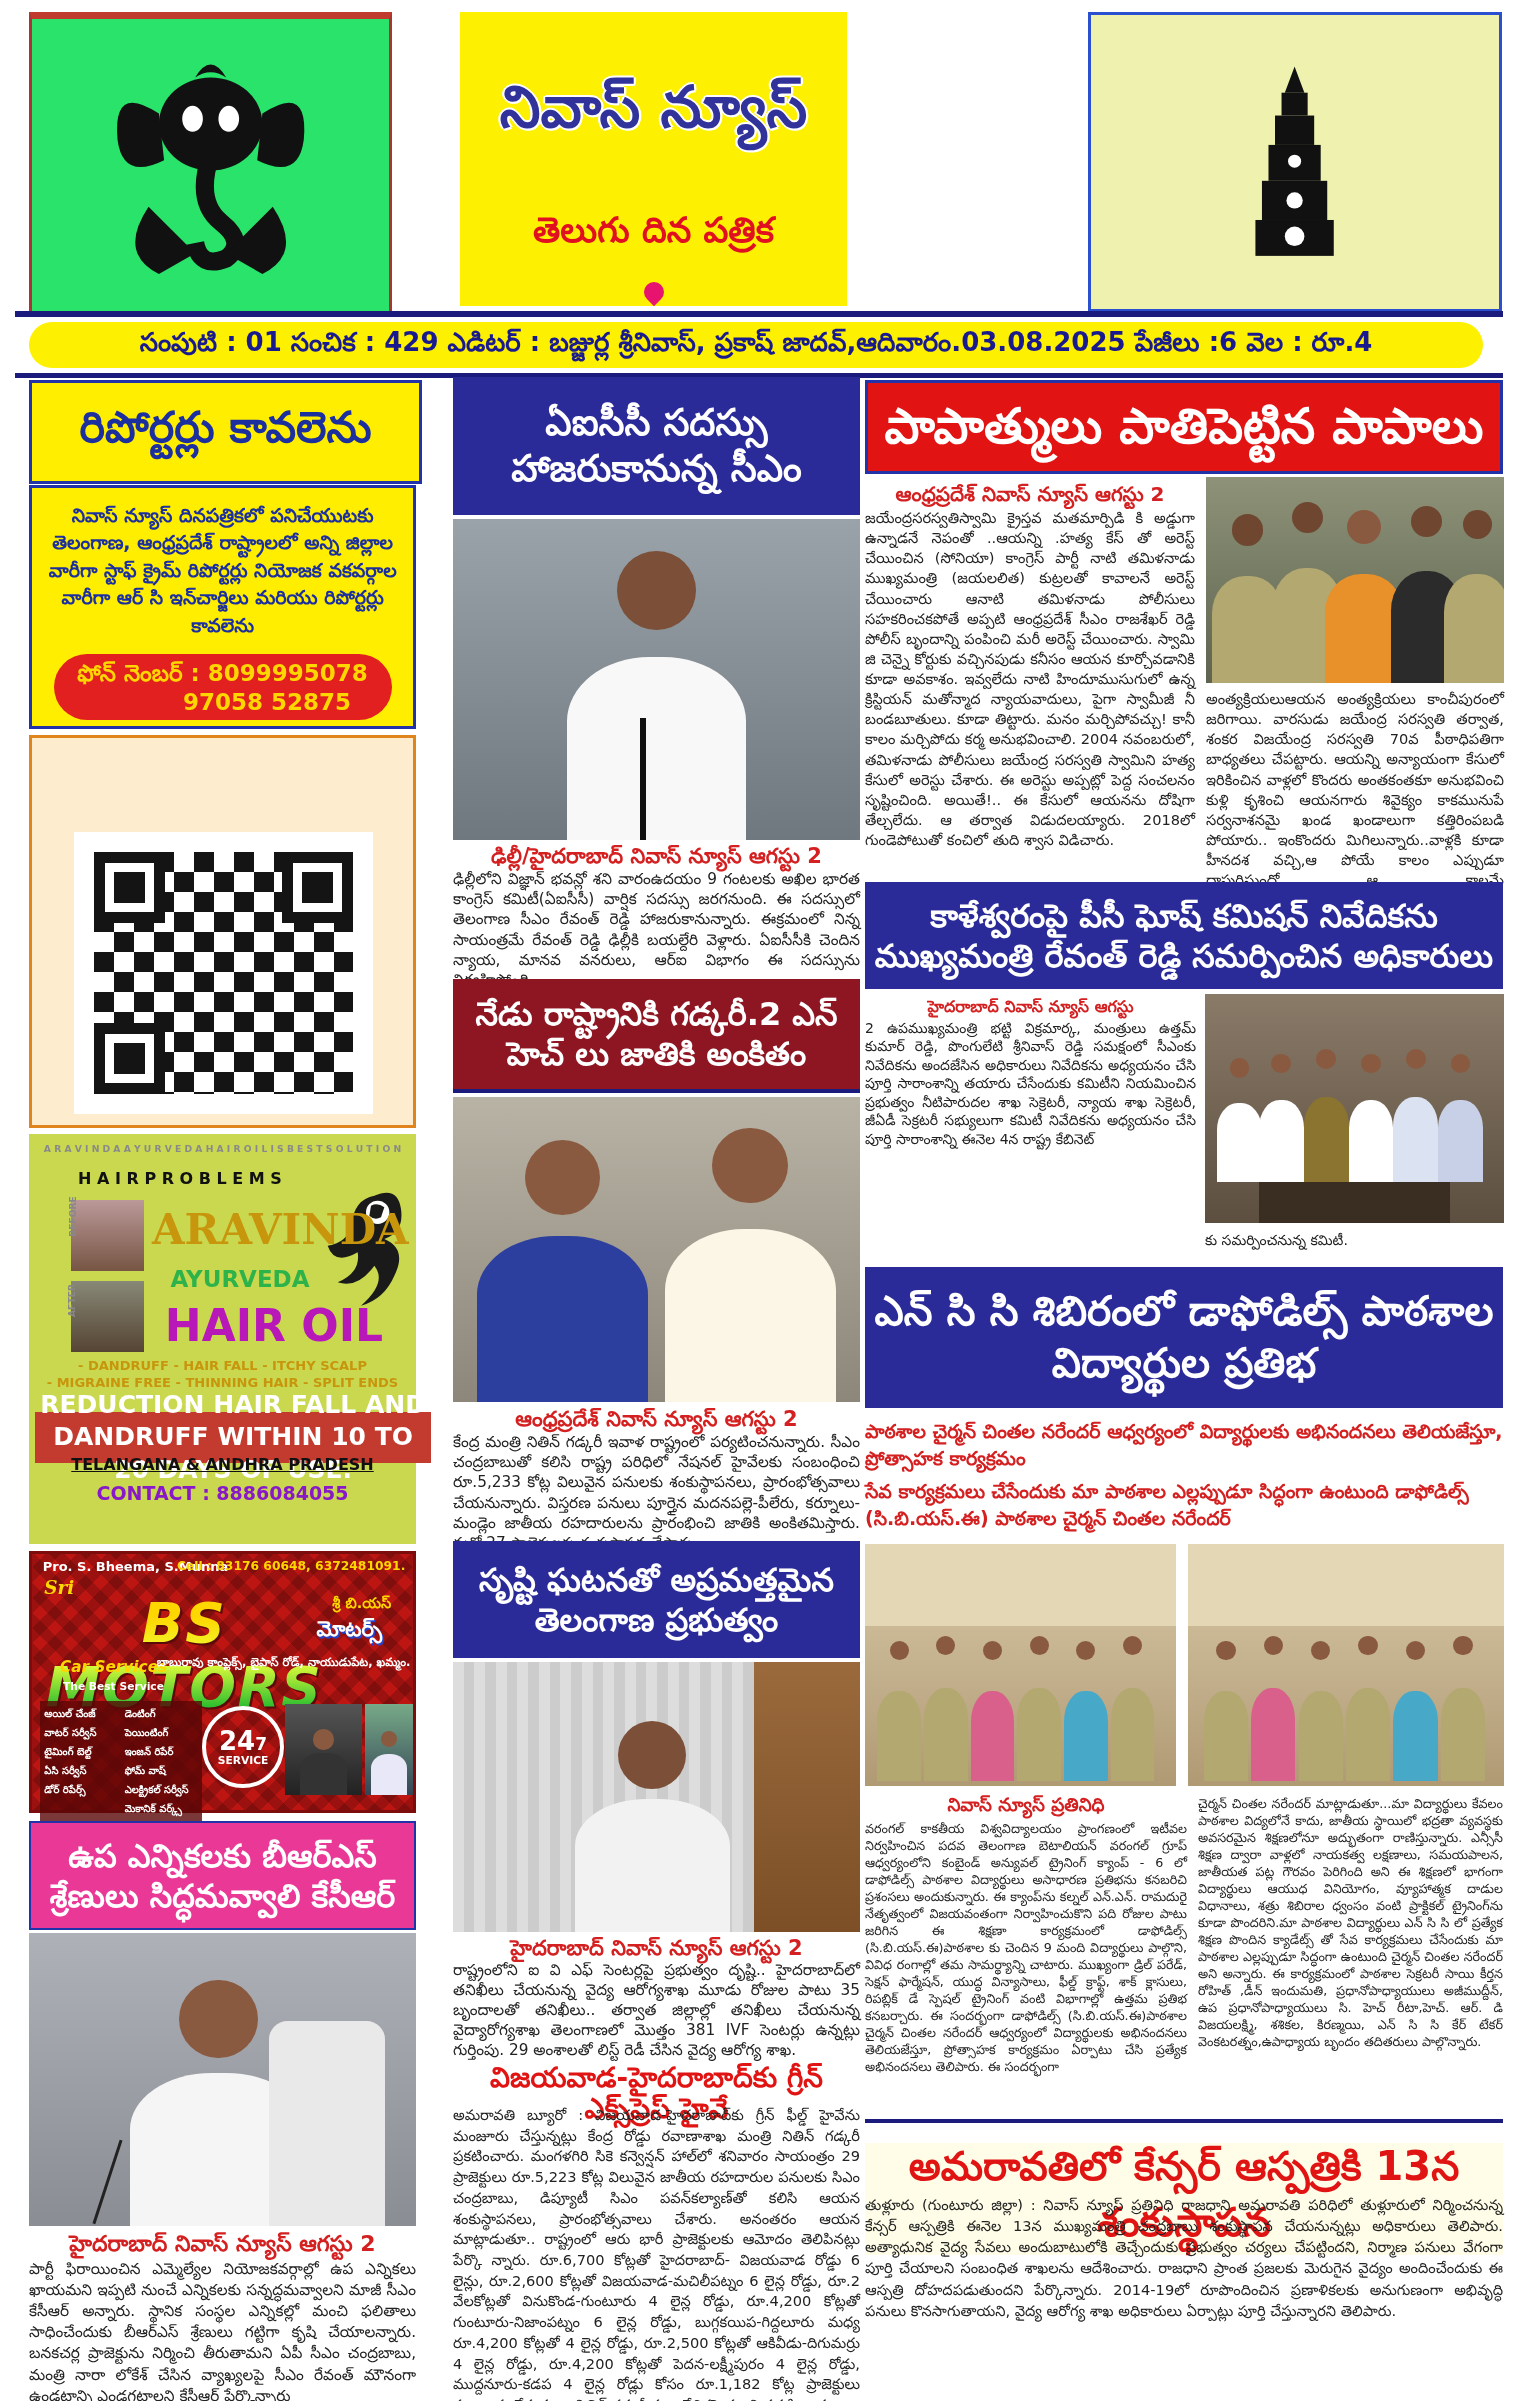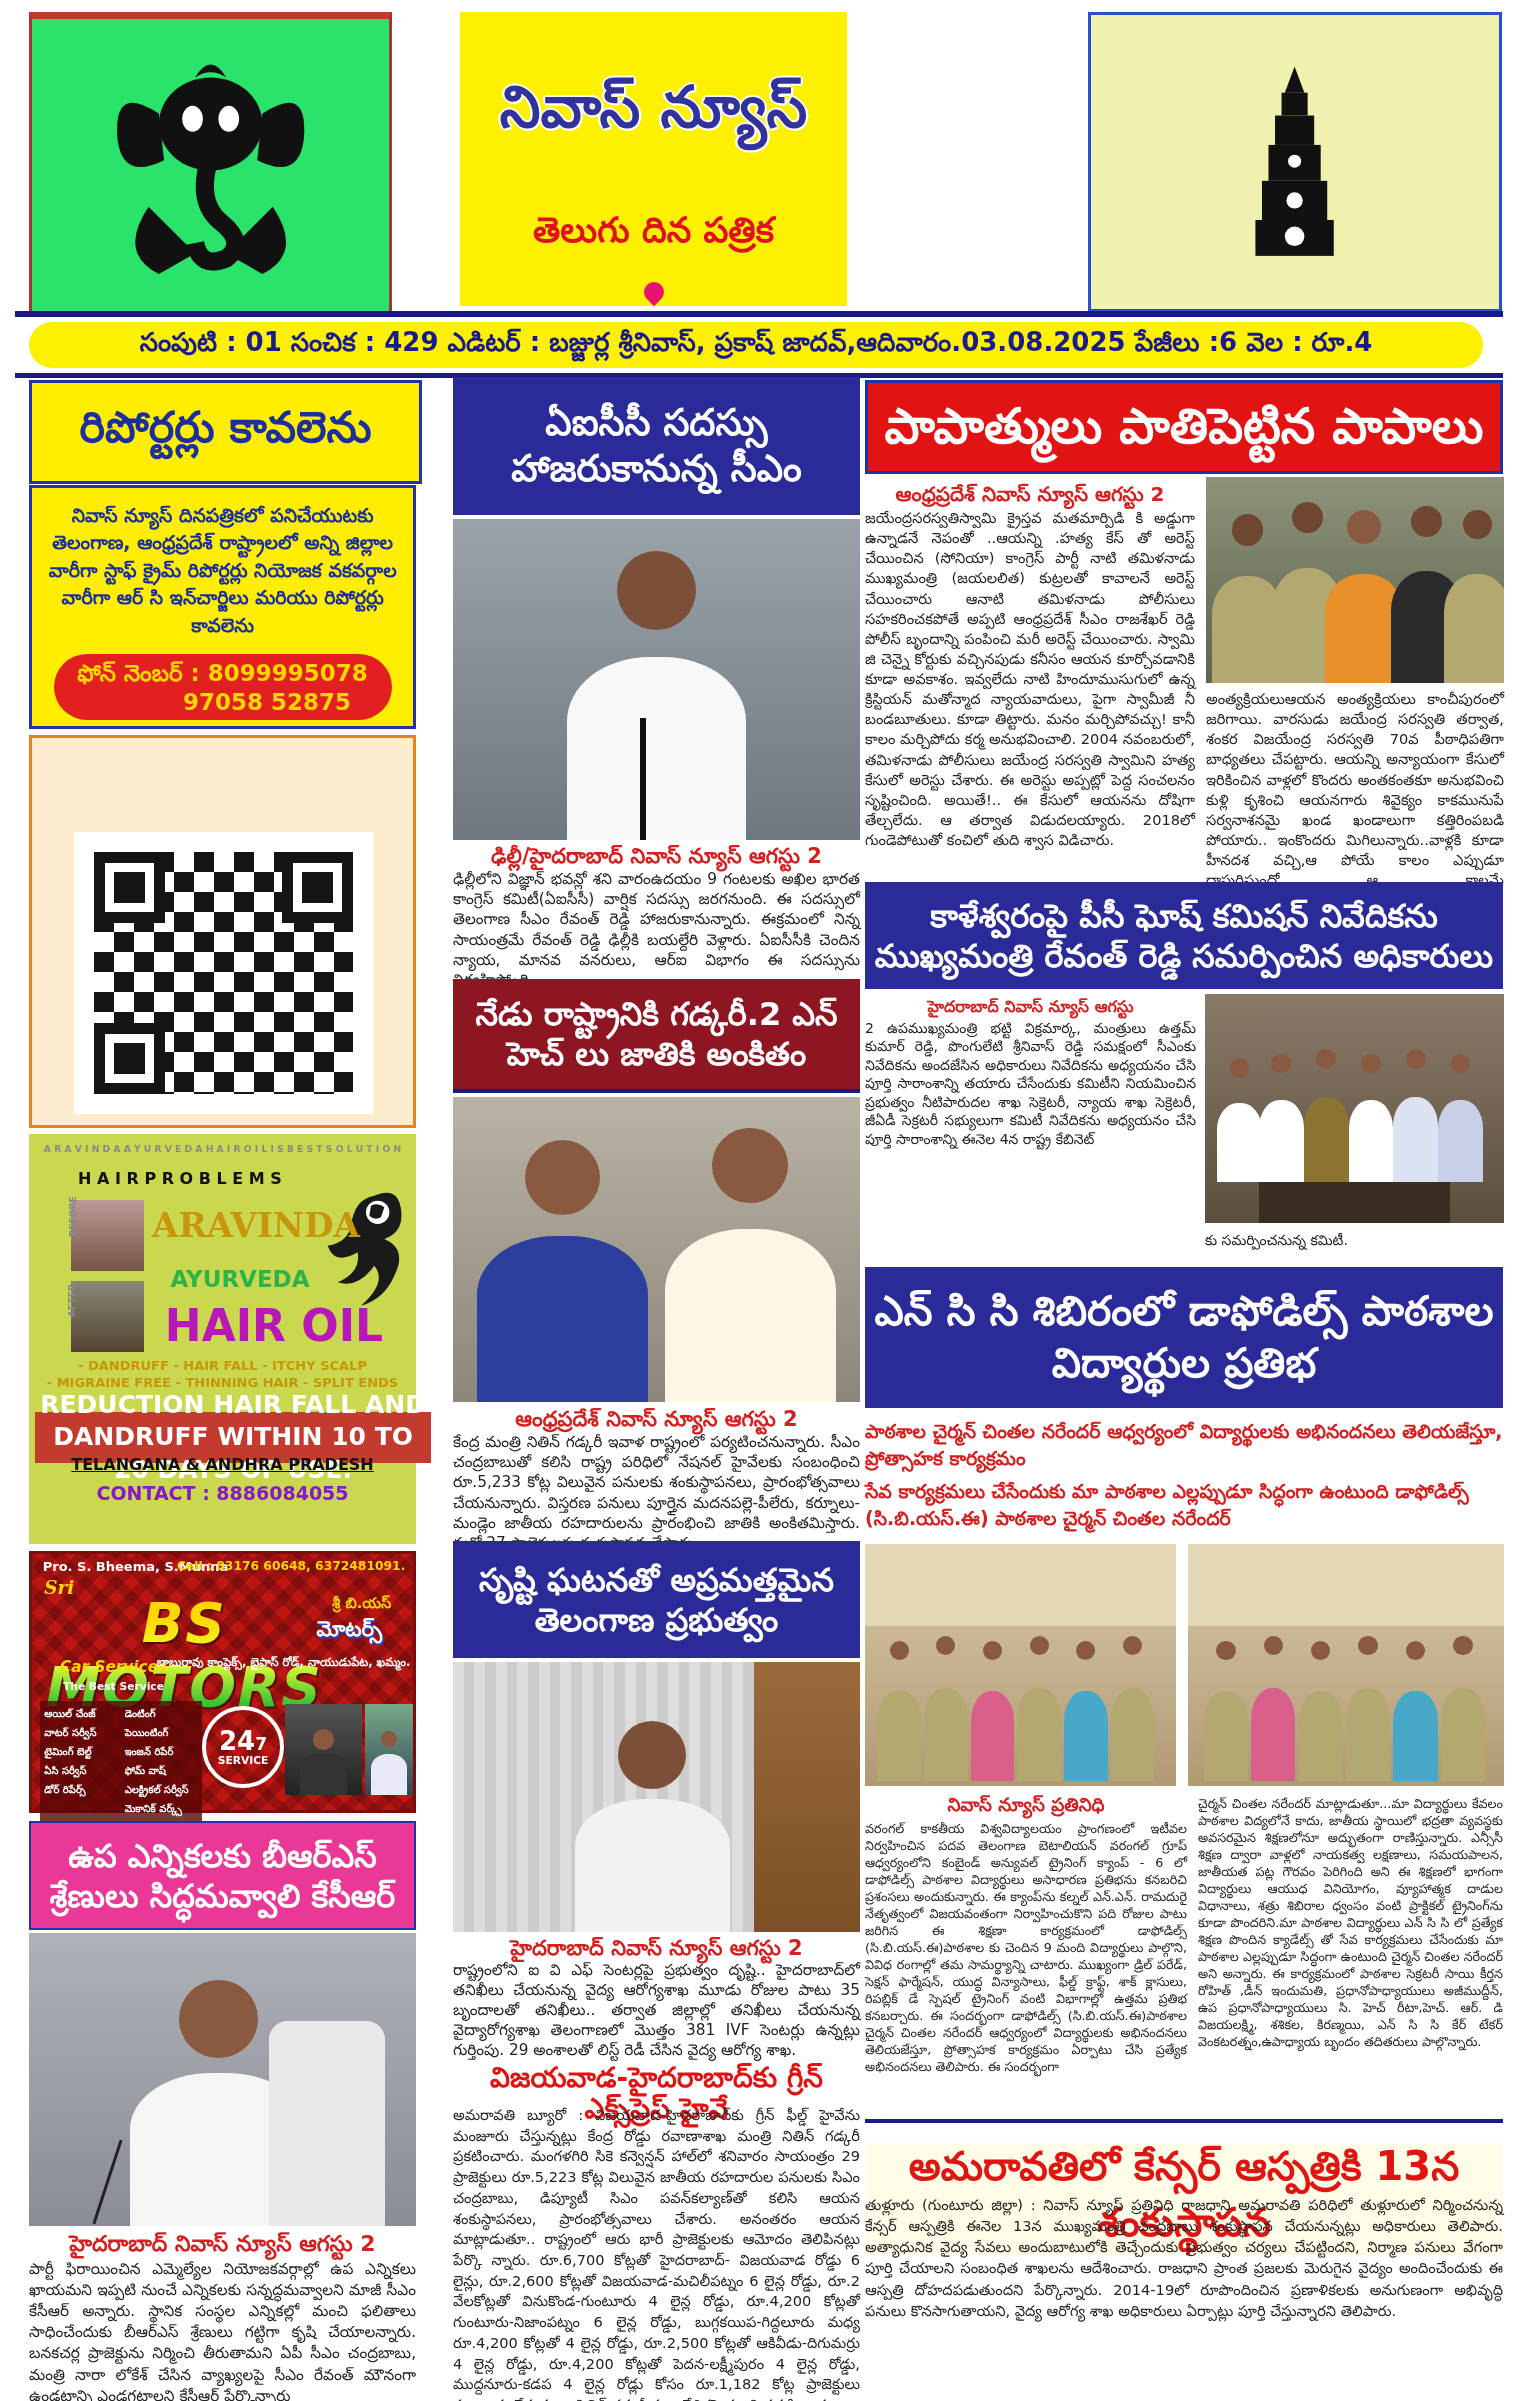--- a/index.html
+++ b/index.html
@@ -124,21 +124,21 @@
     <div class="abs" style="left:0;top:35px;width:78%;text-align:center;color:#111;font-weight:900;font-size:16px">H A I R   P R O B L E M S</div>
     <div class="abs photo" style="left:42px;top:66px;width:73px;height:71px;background:linear-gradient(#b99,#754)"></div>
     <div class="abs" style="left:23px;top:77px;color:#888;font-size:9.2px;font-weight:bold;transform:rotate(-90deg)">BEFORE</div>
     <div class="abs photo" style="left:42px;top:147px;width:73px;height:71px;background:linear-gradient(#887,#543)"></div>
     <div class="abs" style="left:26px;top:161px;color:#888;font-size:9.2px;font-weight:bold;transform:rotate(-90deg)">AFTER</div>
     <svg viewBox="0 0 60 80" style="position:absolute;right:4.6px;top:46px;width:100px;height:138px">
       <path d="M38 8 Q52 2 54 16 Q56 30 44 34 Q58 40 50 56 Q44 70 30 74 Q46 60 38 50 Q28 64 16 60 Q30 54 28 42 Q14 50 10 38 Q22 36 24 26 Q26 10 38 8" fill="#1a1a1a"></path>
       <circle cx="40" cy="18" r="7" fill="#fff"></circle>
       <path d="M36 14 q4 -2 8 1 l-2 6 q-4 2 -7 -1 Z" fill="#1a1a1a"></path>
     </svg>
-    <div class="abs" style="left:123px;top:71px;width:176px;text-align:center;color:#c8960c;font-weight:900;font-size:34px;font-family:'DejaVu Serif','Liberation Serif',serif">ARAVINDA</div>
+    <div class="abs" style="left:123px;top:71px;width:176px;text-align:center;color:#c8960c;font-weight:900;font-size:42px;font-family:'DejaVu Serif','Liberation Serif',serif">ARAVINDA</div>
     <div class="abs" style="left:123px;top:132px;width:176px;text-align:center;color:#2db34a;font-weight:900;font-size:23px">AYURVEDA</div>
     <div class="abs" style="left:107px;top:166px;width:276px;text-align:center;color:#b818b8;font-weight:900;font-size:44px">HAIR OIL</div>
     <div class="abs" style="left:0;top:224px;width:100%;text-align:center;color:#c8960c;font-weight:900;font-size:13px">- DANDRUFF - HAIR FALL - ITCHY SCALP</div>
     <div class="abs" style="left:0;top:241px;width:100%;text-align:center;color:#c8960c;font-weight:900;font-size:13px">- MIGRAINE FREE - THINNING HAIR - SPLIT ENDS</div>
     <div class="abs ctr hair-band" style="left:6.1px;top:278px;width:396px;height:51px;font-size:25px;line-height:1.3">REDUCTION HAIR FALL  AND DANDRUFF WITHIN 10 TO 20 DAYS OF USE.</div>
     <div class="abs" style="left:0;top:321px;width:100%;text-align:center;color:#111;font-weight:900;font-size:16px;text-decoration:underline">TELANGANA &amp; ANDHRA PRADESH</div>
     <div class="abs" style="left:0;top:348px;width:100%;text-align:center;color:#8818c8;font-weight:900;font-size:19px">CONTACT :  8886084055</div>
   </div>
 
   <div class="abs motors" style="left:29px;top:1551px;width:387px;height:262px;box-sizing:border-box">

